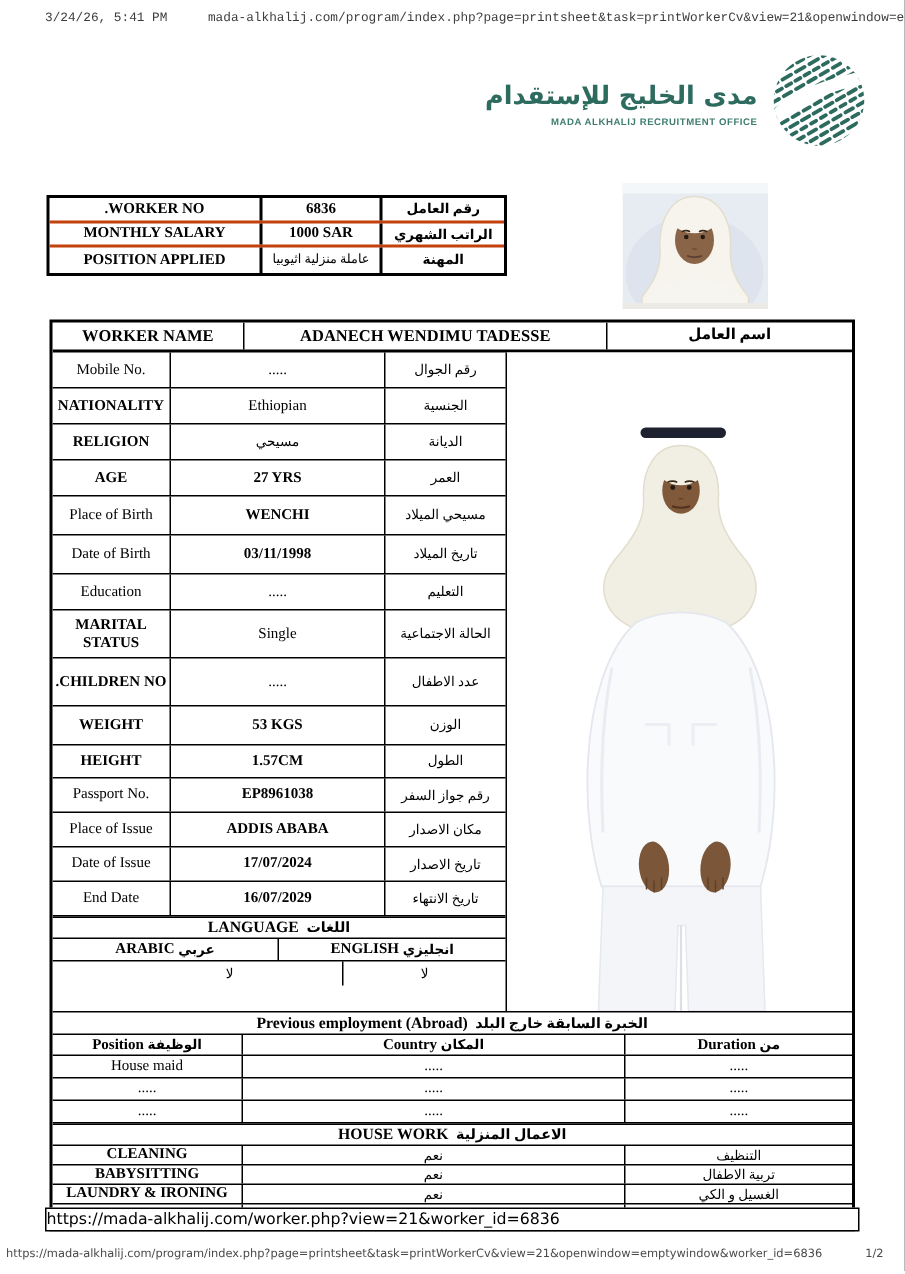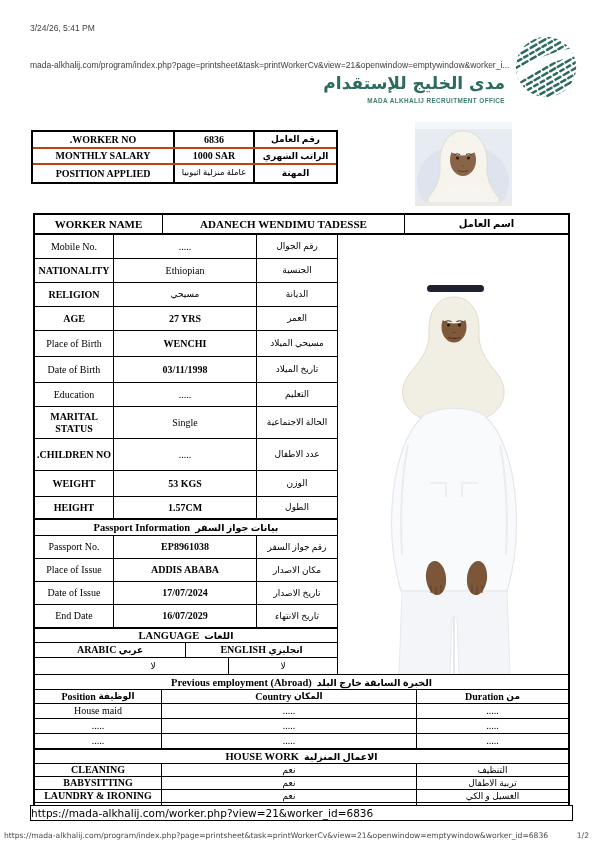--- a/index.html
+++ b/index.html
@@ -4,31 +4,31 @@
 <style>
   * { margin:0; padding:0; box-sizing:border-box; }
   html,body { background:#888; }
   .page {
     position:relative; width:603px; height:849px; background:#fff;
     font-family:"Liberation Serif","DejaVu Sans",serif; color:#000;
     margin:0 auto; overflow:hidden;
   }
   
   .print-header {
-    position:absolute; top:23px; left:30px; right:10px;
-    font-family:Liberation Sans, sans-serif; font-size:8.5px; color:#3d3d3d;
-    display:flex; gap:27px; white-space:nowrap;flex-direction:column;
+    position:absolute; top:7px; left:30px; right:10px;
+    font-family:Liberation Mono, monospace; font-size:8.5px; color:#3d3d3d;
+    display:flex; gap:27px; white-space:nowrap;
   }
   .print-footer {
     position:absolute; top:831px; left:4px; right:14px;
     font-family:"DejaVu Sans","Liberation Sans",sans-serif; font-size:7.6px; color:#4a4a4a;
     display:flex; justify-content:space-between;
   }
   
-  .logo { position:absolute; top:34px; right:24px; display:flex; align-items:flex-end; gap:8px; }
+  .logo { position:absolute; top:34px; right:24px; display:flex; align-items:center; gap:8px; }
   .logo-text { text-align:right; }
   .logo-ar { font-family:"DejaVu Sans",sans-serif; font-size:17px; font-weight:bold; color:#2e6b5f; direction:rtl; }
   .logo-en { font-family:"Liberation Sans","DejaVu Sans",sans-serif; font-size:6.4px; letter-spacing:.38px; color:#3f7d6f; margin-top:4px; font-weight:bold; }
   
   .row  { display:grid; border-bottom:1px solid #000; }
   .cell { display:flex; align-items:center; justify-content:center; text-align:center; border-right:1px solid #000; padding:0 2px; line-height:1.12; }
   .cell:last-child { border-right:none; }
   .b { font-weight:bold; }
   .fs10 { font-size:10px; } .fs95 { font-size:9.5px; } .fs9 { font-size:9px; } .fs11 { font-size:11px; } .fs85 { font-size:8.5px; }
   .ar { direction:rtl; }
@@ -202,24 +202,20 @@
           <div class="cell b fs10">WEIGHT</div>
           <div class="cell b fs10">53 KGS</div>
           <div class="cell fs9 ar">الوزن</div>
         </div>
         <div class="row g3a h22">
           <div class="cell b fs10">HEIGHT</div>
           <div class="cell b fs10">1.57CM</div>
           <div class="cell fs9 ar">الطول</div>
         </div>
 
-        <div class="stitle h17">
-          <span>Passport Information</span>
-          <span class="fs95 ar">بيانات جواز السفر</span>
-        </div>
         <div class="row g3a h23">
           <div class="cell fs10">Passport No.</div>
           <div class="cell b fs10">EP8961038</div>
           <div class="cell fs9 ar">رقم جواز السفر</div>
         </div>
         <div class="row g3a h23">
           <div class="cell fs10">Place of Issue</div>
           <div class="cell b fs10">ADDIS ABABA</div>
           <div class="cell fs9 ar">مكان الاصدار</div>
         </div>

